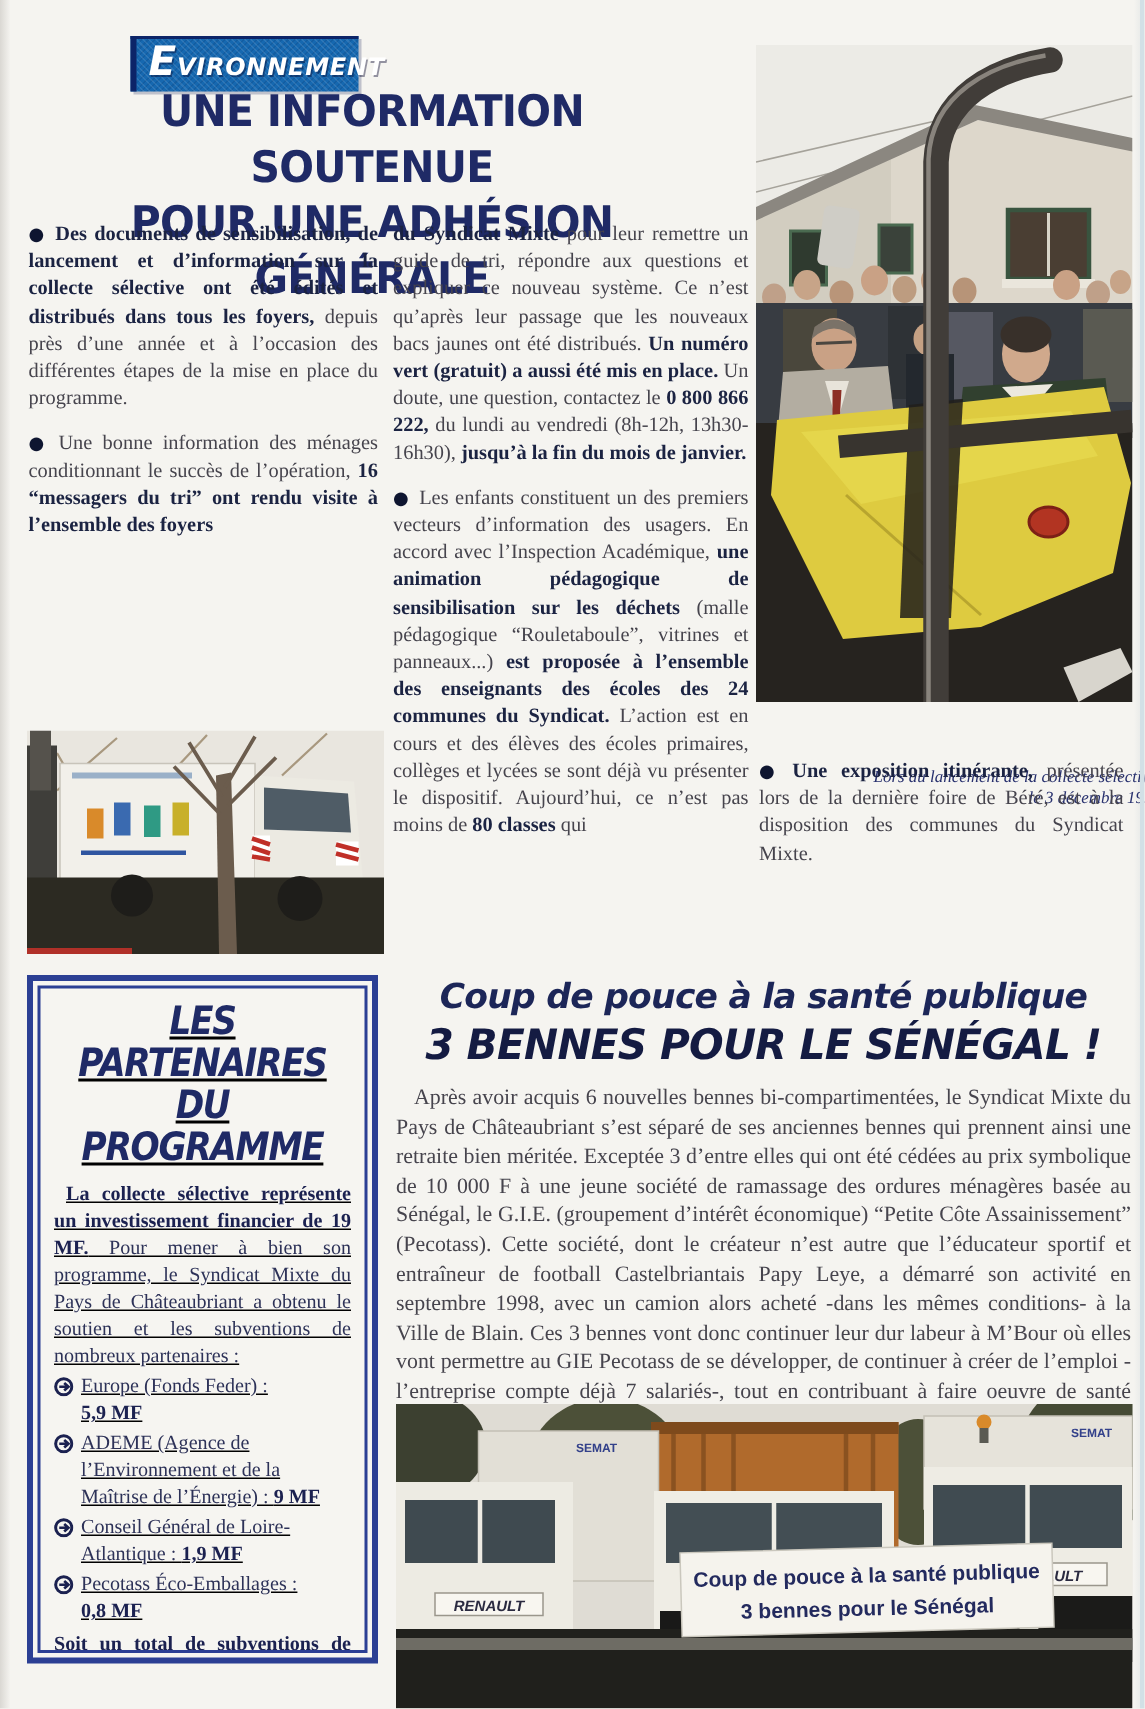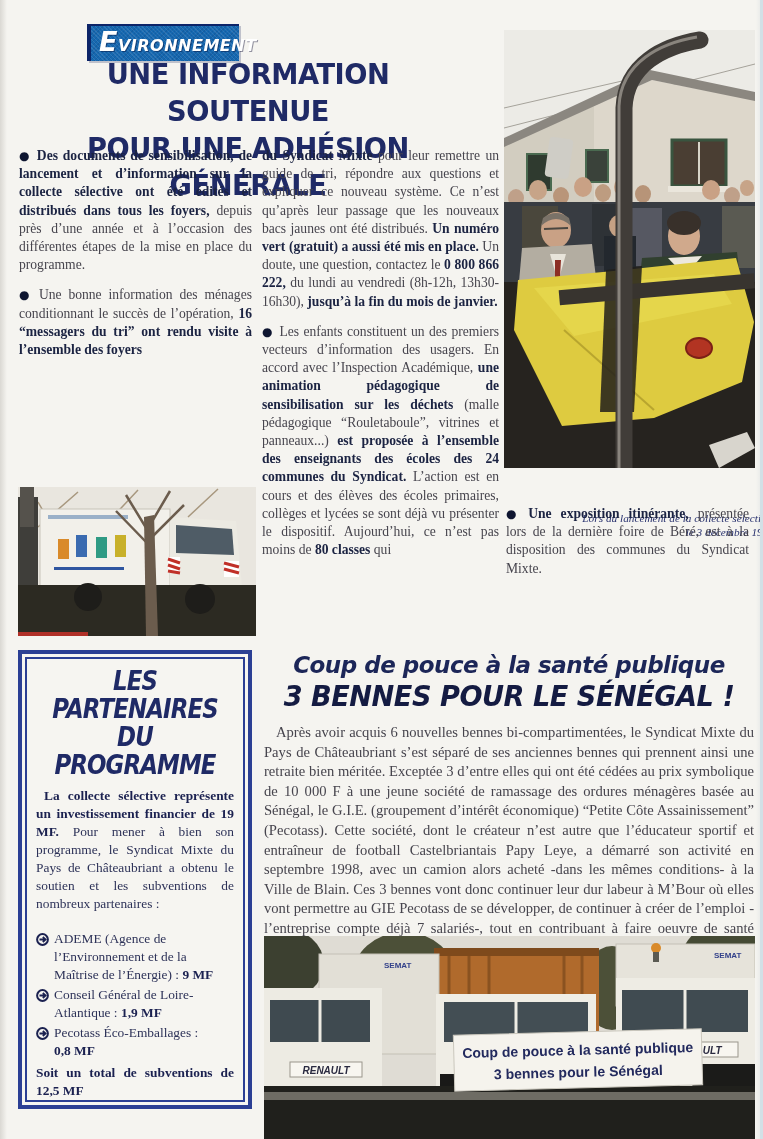--- a/index.html
+++ b/index.html
@@ -39,28 +39,28 @@
   .photo{position:absolute;display:block;}
   #photoA{left:504px;top:30px;width:251px;height:438px;}
   #photoB{left:18px;top:487px;width:238px;height:149px;}
   #photoC{left:264px;top:936px;width:491px;height:203px;}
   svg{display:block;}
   svg text{font-family:"Liberation Sans",sans-serif;}
 
   
   .partners{position:absolute;left:18px;top:650px;width:234px;height:459px;box-sizing:border-box;
     border:4px solid #2b3f94;padding:3px;background:#f6f5f1;}
-  .partners-inner{border:2px solid #2b3f94;height:100%;box-sizing:border-box;padding:8px 9px 6px 9px;overflow:hidden;}
+  .partners-inner{border:2px solid #2b3f94;height:100%;box-sizing:border-box;padding:8px 9px 6px 9px;overflow:hidden;text-decoration:underline;}
   .partners h2{margin:0 0 8px 0;text-align:center;color:#1f2a66;
     font:italic bold 26px/28px "DejaVu Sans",sans-serif;letter-spacing:-1px;transform:scaleX(.88);}
   .partners h2 span{display:block;}
   .p-body{font-size:13.4px;line-height:18px;color:#2d3258;text-align:justify;}
   .p-body p{margin:0;}
   .p-body b{color:#1b2150;}
-  p.p-intro{text-indent:8px;margin-bottom:17px;}
+  p.p-intro{text-indent:8px;margin-bottom:2px;}
   .p-item{display:flex;gap:5px;margin-top:2px;text-align:left;}
   .arrow-ic{flex:0 0 13px;margin-top:3px;}
   p.p-total{margin-top:4px;}
 
   
   .senegal{position:absolute;left:262px;top:651px;width:494px;}
   .sen-sub{margin:0;text-align:center;color:#1c2658;font:italic 600 23px/28px "DejaVu Sans",sans-serif;letter-spacing:-.5px;}
   .sen-title{margin:1px 0 0 0;text-align:center;color:#141b42;font:italic bold 28px/34px "DejaVu Sans",sans-serif;letter-spacing:-.5px;transform:scaleX(.97);}
   .sen-body{margin:9px 2px 0 2px;font-size:14.6px;line-height:19.6px;color:#46444d;text-align:justify;text-indent:12px;}
   .sen-body p{margin:0;}
@@ -196,20 +196,27 @@
         <span>LES PARTENAIRES</span>
         <span>DU PROGRAMME</span>
       </h2>
       <div class="p-body">
         <p class="p-intro"><b>La collecte sélective représente un investissement financier de 19 MF.</b><span> Pour mener à bien son programme, le Syndicat Mixte du Pays de Châteaubriant a obtenu le soutien et les subventions de nombreux partenaires :</span></p>
         <div class="p-item">
           <svg class="arrow-ic" width="13" height="13" viewBox="0 0 13 13">
               <circle cx="6.5" cy="6.5" r="5.4" fill="none" stroke="#1b2150" stroke-width="2"></circle>
               <path d="M3.5,6.5 L9,6.5 M6.8,4 L9.6,6.5 L6.8,9" stroke="#1b2150" stroke-width="1.8" fill="none"></path>
             </svg>
+          <div><span>Europe (Fonds Feder) :</span><br><b>5,9 MF</b></div>
+        </div>
+        <div class="p-item">
+          <svg class="arrow-ic" width="13" height="13" viewBox="0 0 13 13">
+              <circle cx="6.5" cy="6.5" r="5.4" fill="none" stroke="#1b2150" stroke-width="2"></circle>
+              <path d="M3.5,6.5 L9,6.5 M6.8,4 L9.6,6.5 L6.8,9" stroke="#1b2150" stroke-width="1.8" fill="none"></path>
+            </svg>
           <div><span>ADEME (Agence de l’Environnement et de la Maîtrise de l’Énergie) : </span><b>9 MF</b></div>
         </div>
         <div class="p-item">
           <svg class="arrow-ic" width="13" height="13" viewBox="0 0 13 13">
               <circle cx="6.5" cy="6.5" r="5.4" fill="none" stroke="#1b2150" stroke-width="2"></circle>
               <path d="M3.5,6.5 L9,6.5 M6.8,4 L9.6,6.5 L6.8,9" stroke="#1b2150" stroke-width="1.8" fill="none"></path>
             </svg>
           <div><span>Conseil Général de Loire-Atlantique : </span><b>1,9 MF</b></div>
         </div>
         <div class="p-item">

